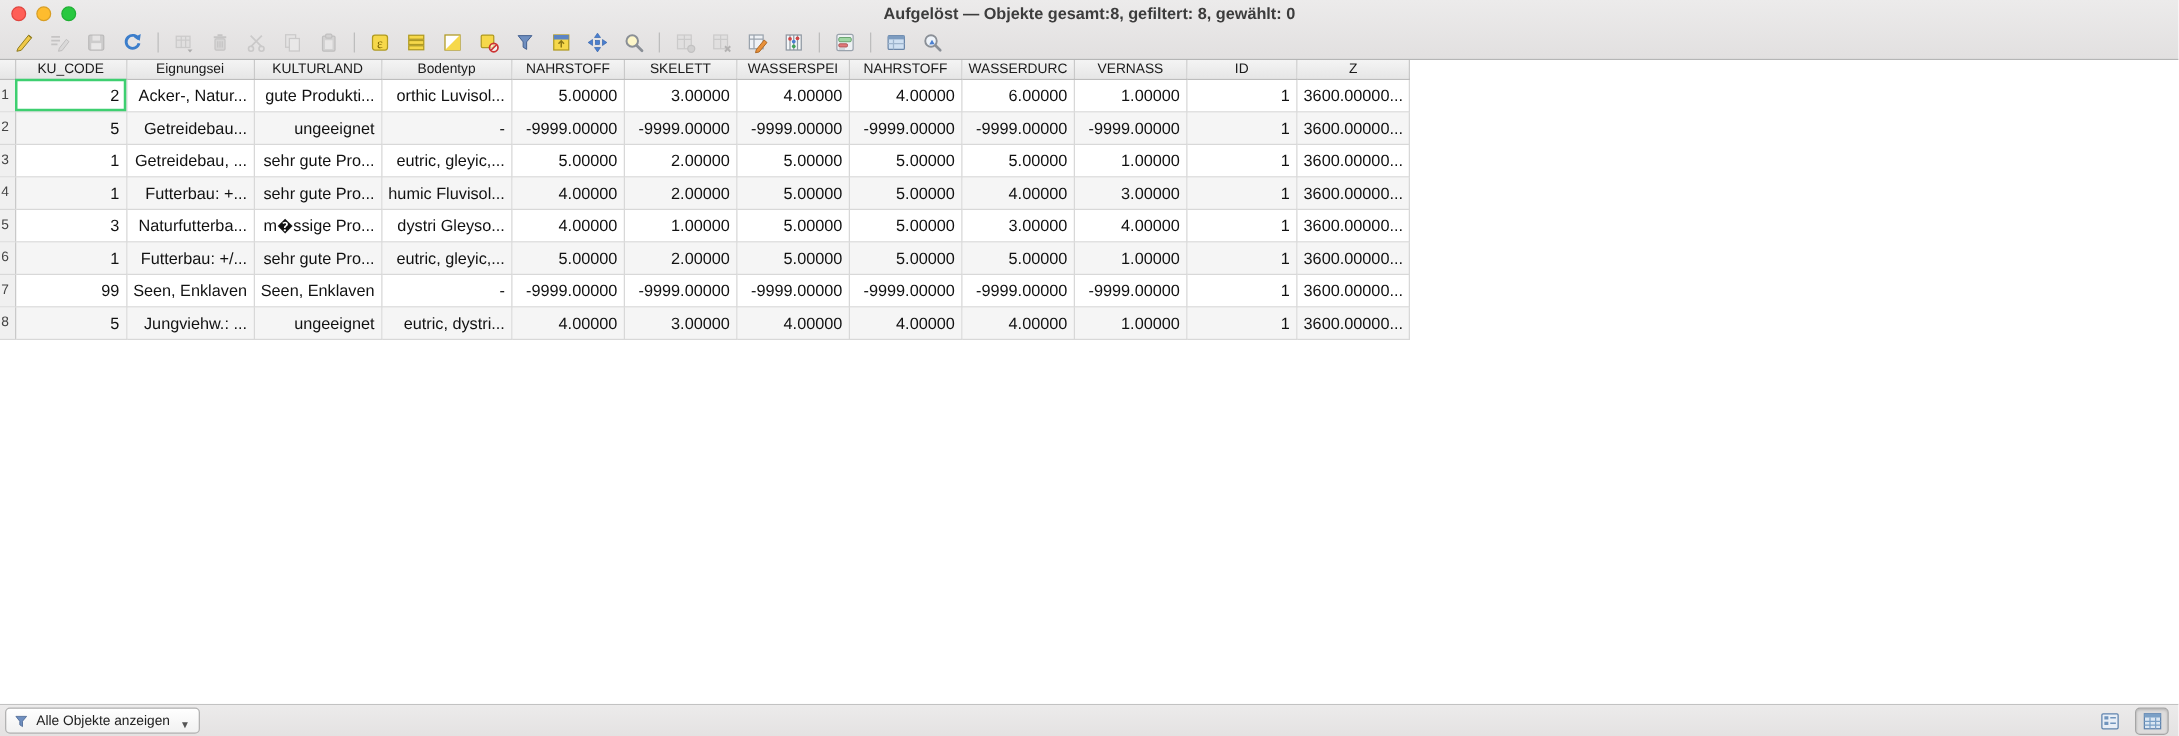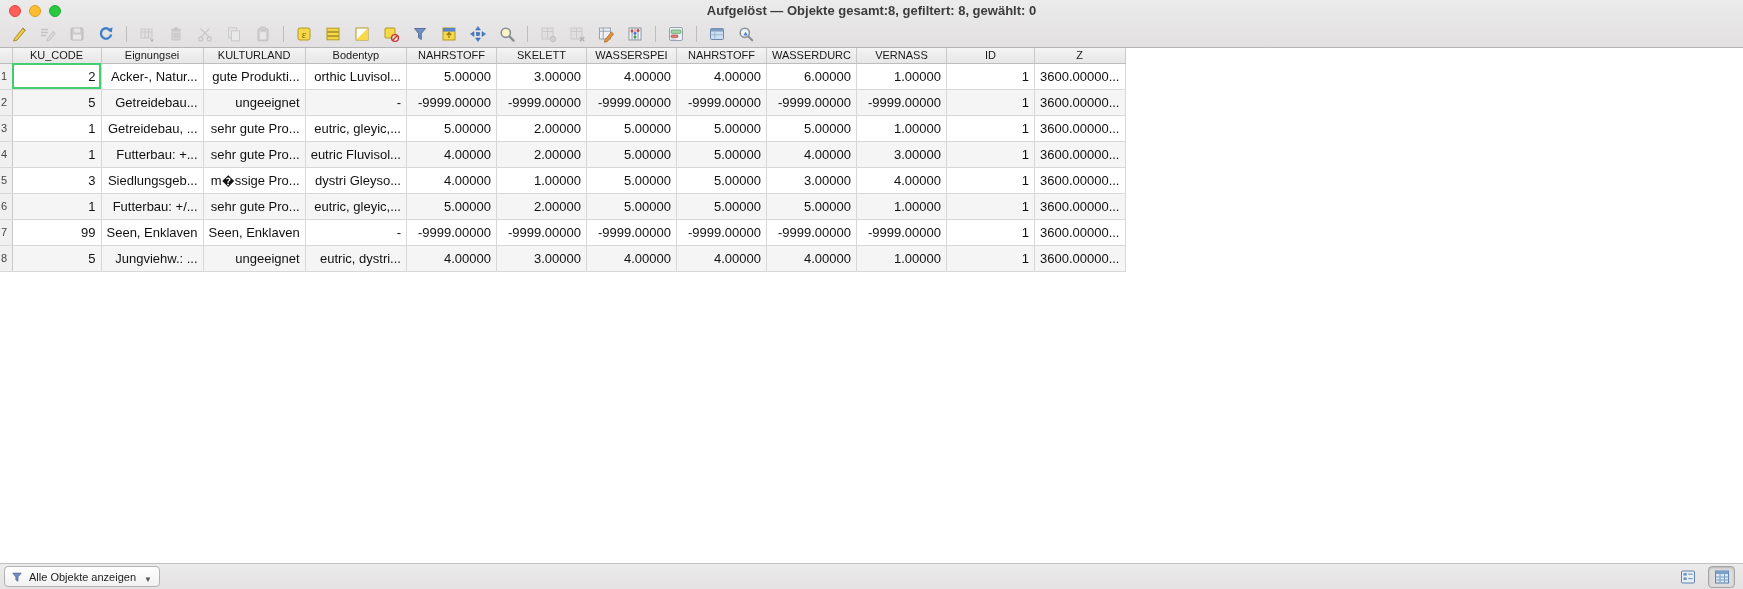--- a/index.html
+++ b/index.html
@@ -379,34 +379,34 @@
             <td class="al-right">5.00000</td>
             <td class="al-right">1.00000</td>
             <td class="al-right">1</td>
             <td class="al-left">3600.00000...</td>
           </tr>
           <tr>
             <th>4</th>
             <td class="al-right">1</td>
             <td class="al-left">Futterbau: +...</td>
             <td class="al-left">sehr gute Pro...</td>
-            <td class="al-left">eutric Fluvisol...</td>
+            <td class="al-left">humic Fluvisol...</td>
             <td class="al-right">4.00000</td>
             <td class="al-right">2.00000</td>
             <td class="al-right">5.00000</td>
             <td class="al-right">5.00000</td>
             <td class="al-right">4.00000</td>
             <td class="al-right">3.00000</td>
             <td class="al-right">1</td>
             <td class="al-left">3600.00000...</td>
           </tr>
           <tr>
             <th>5</th>
             <td class="al-right">3</td>
-            <td class="al-left">Siedlungsgeb...</td>
+            <td class="al-left">Naturfutterba...</td>
             <td class="al-left">m�ssige Pro...</td>
             <td class="al-left">dystri Gleyso...</td>
             <td class="al-right">4.00000</td>
             <td class="al-right">1.00000</td>
             <td class="al-right">5.00000</td>
             <td class="al-right">5.00000</td>
             <td class="al-right">3.00000</td>
             <td class="al-right">4.00000</td>
             <td class="al-right">1</td>
             <td class="al-left">3600.00000...</td>

